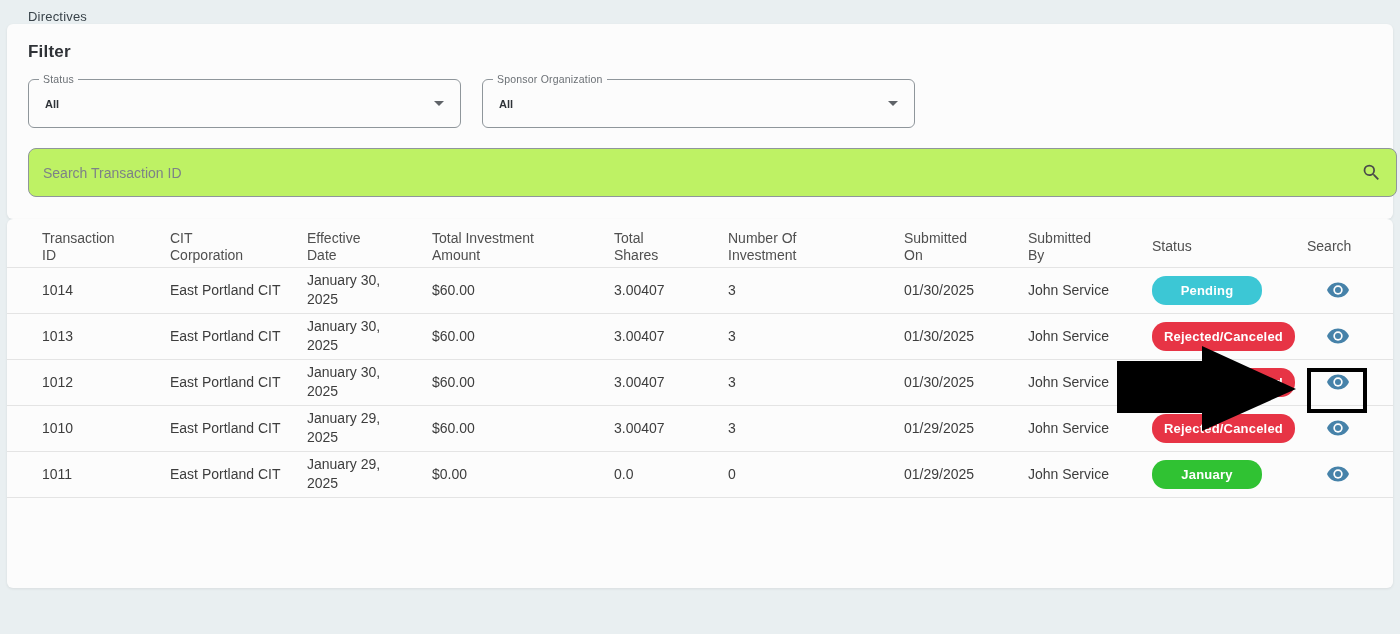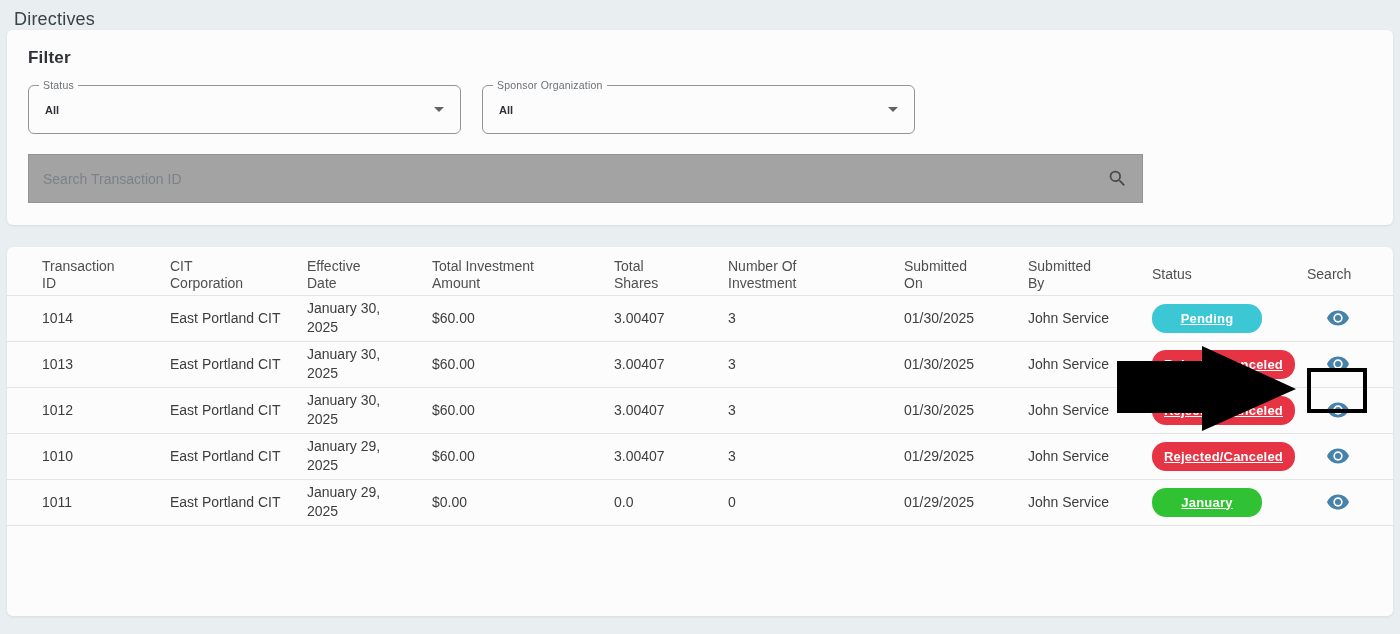--- a/index.html
+++ b/index.html
@@ -4,22 +4,22 @@
 <style>
   * { margin:0; padding:0; box-sizing:border-box; }
   html,body { width:1400px; height:634px; overflow:hidden; }
   body {
     font-family:"Liberation Sans","DejaVu Sans",sans-serif;
     background:#e9eff1;
     color:#3d3d3d;
     position:relative;
   }
   .page-title {
-    font-size:18px; font-weight:400; color:#39434a;
-    padding:9px 0 0 14px; letter-spacing:.2px;
+    font-size:13px; font-weight:400; color:#39434a;
+    padding:9px 0 0 28px; letter-spacing:.2px;
   }
   .card {
     background:#fcfcfc;
     border-radius:6px;
     box-shadow:0 1px 3px rgba(0,0,0,.08);
     margin:0 7px;
   }
   
   .filter-card { margin-top:0; height:195px; padding:18px 22px 0 21px; }
   .filter-heading { font-size:17px; font-weight:700; color:#2f3237; letter-spacing:.2px; }
@@ -35,49 +35,49 @@
     font-size:10.5px; color:#6b7075; background:#fcfcfc; padding:0 4px;
     letter-spacing:.2px;
   }
   .field-value { font-size:11px; font-weight:700; color:#2f3338; }
   .caret {
     margin-left:auto; width:0; height:0;
     border-left:5px solid transparent; border-right:5px solid transparent;
     border-top:5px solid #5f6368;
   }
   .search-field {
-    position:relative; margin-top:20px; height:49px; width:1115px;
-    border:1px solid #8f969b; border-radius:0; background:#a3a3a3;
+    position:relative; margin-top:20px; height:49px; width:1369px;
+    border:1px solid #8f969b; border-radius:8px; background:#bef264;
     display:flex; align-items:center;
   }
   .search-field input {
     border:none; outline:none; background:transparent;
     flex:1; height:100%; padding:0 14px;
     font-family:inherit; font-size:14px; color:#2f3338;
   }
   .search-field input::placeholder { color:#7d8287; }
   .search-icon { margin-right:14px; display:flex; cursor:pointer; }
   
-  .table-card { margin-top:22px; height:369px; padding-top:4px; }
+  .table-card { height:369px; padding-top:4px; }
   table { border-collapse:collapse; width:1386px; table-layout:fixed; }
   col.c1{width:143px} col.c2{width:137px} col.c3{width:125px} col.c4{width:182px}
   col.c5{width:114px} col.c6{width:176px} col.c7{width:124px} col.c8{width:124px}
   col.c9{width:155px} col.c10{width:106px}
   th, td {
     text-align:left; font-size:14px; vertical-align:middle;
     padding-left:20px; border-bottom:1px solid #e4e4e4;
   }
   th:first-child, td:first-child { padding-left:35px; }
   th { height:44px; color:#4f4f4f; font-weight:400; line-height:17px; padding-right:36px; padding-top:4px; }
   td { height:46px; color:#3d3d3d; line-height:19px; }
   td.date-cell { padding-right:24px; }
   .badge {
     display:inline-block; min-width:110px; text-align:center;
     padding:5px 12px; border-radius:14px;
-    font-size:13px; font-weight:700; color:#fff; letter-spacing:.2px;text-decoration:underline;
+    font-size:13px; font-weight:700; color:#fff; letter-spacing:.2px;
   }
   .badge.pending  { background:#3cc7d5; }
   .badge.rejected { background:#e73445; }
   .badge.complete { background:#30c233; }
   td.action-cell { text-align:center; padding-left:8px; padding-right:12px; }
   .eye-btn { display:inline-flex; cursor:pointer; vertical-align:middle; }
   
   .paginator {
     display:flex; align-items:center; justify-content:flex-end;
     height:46px; padding-right:48px; gap:10px;

